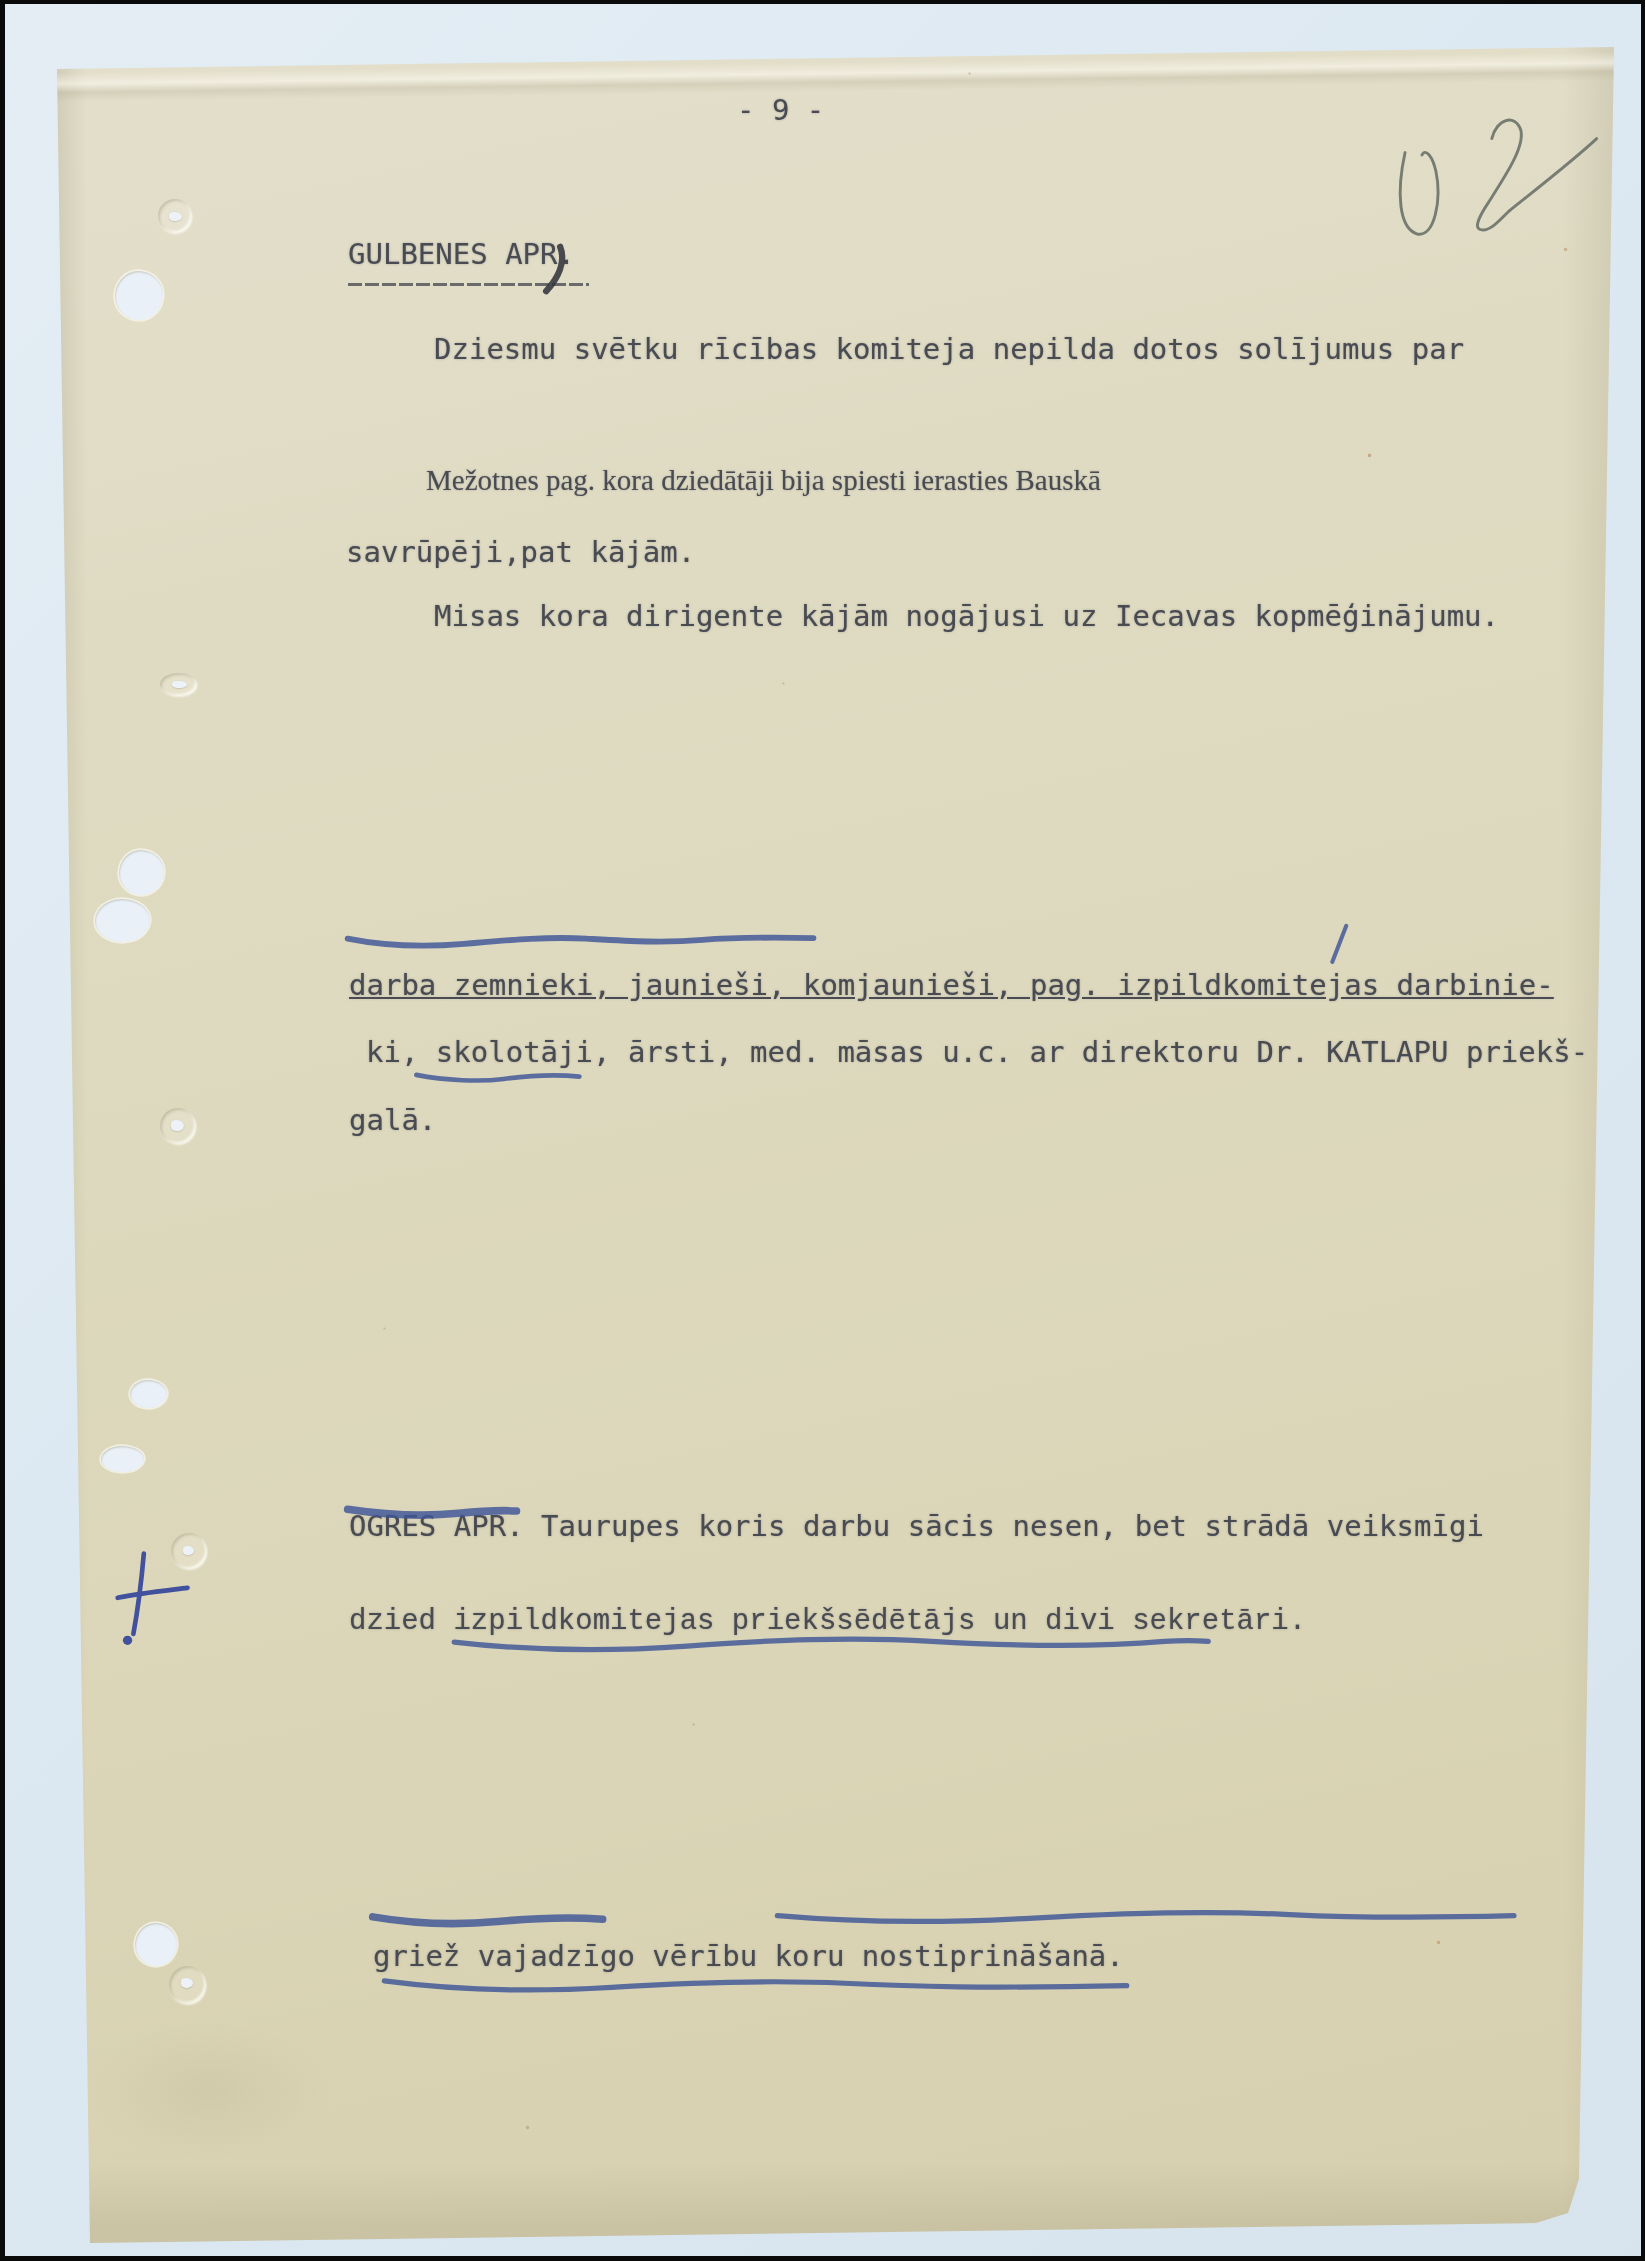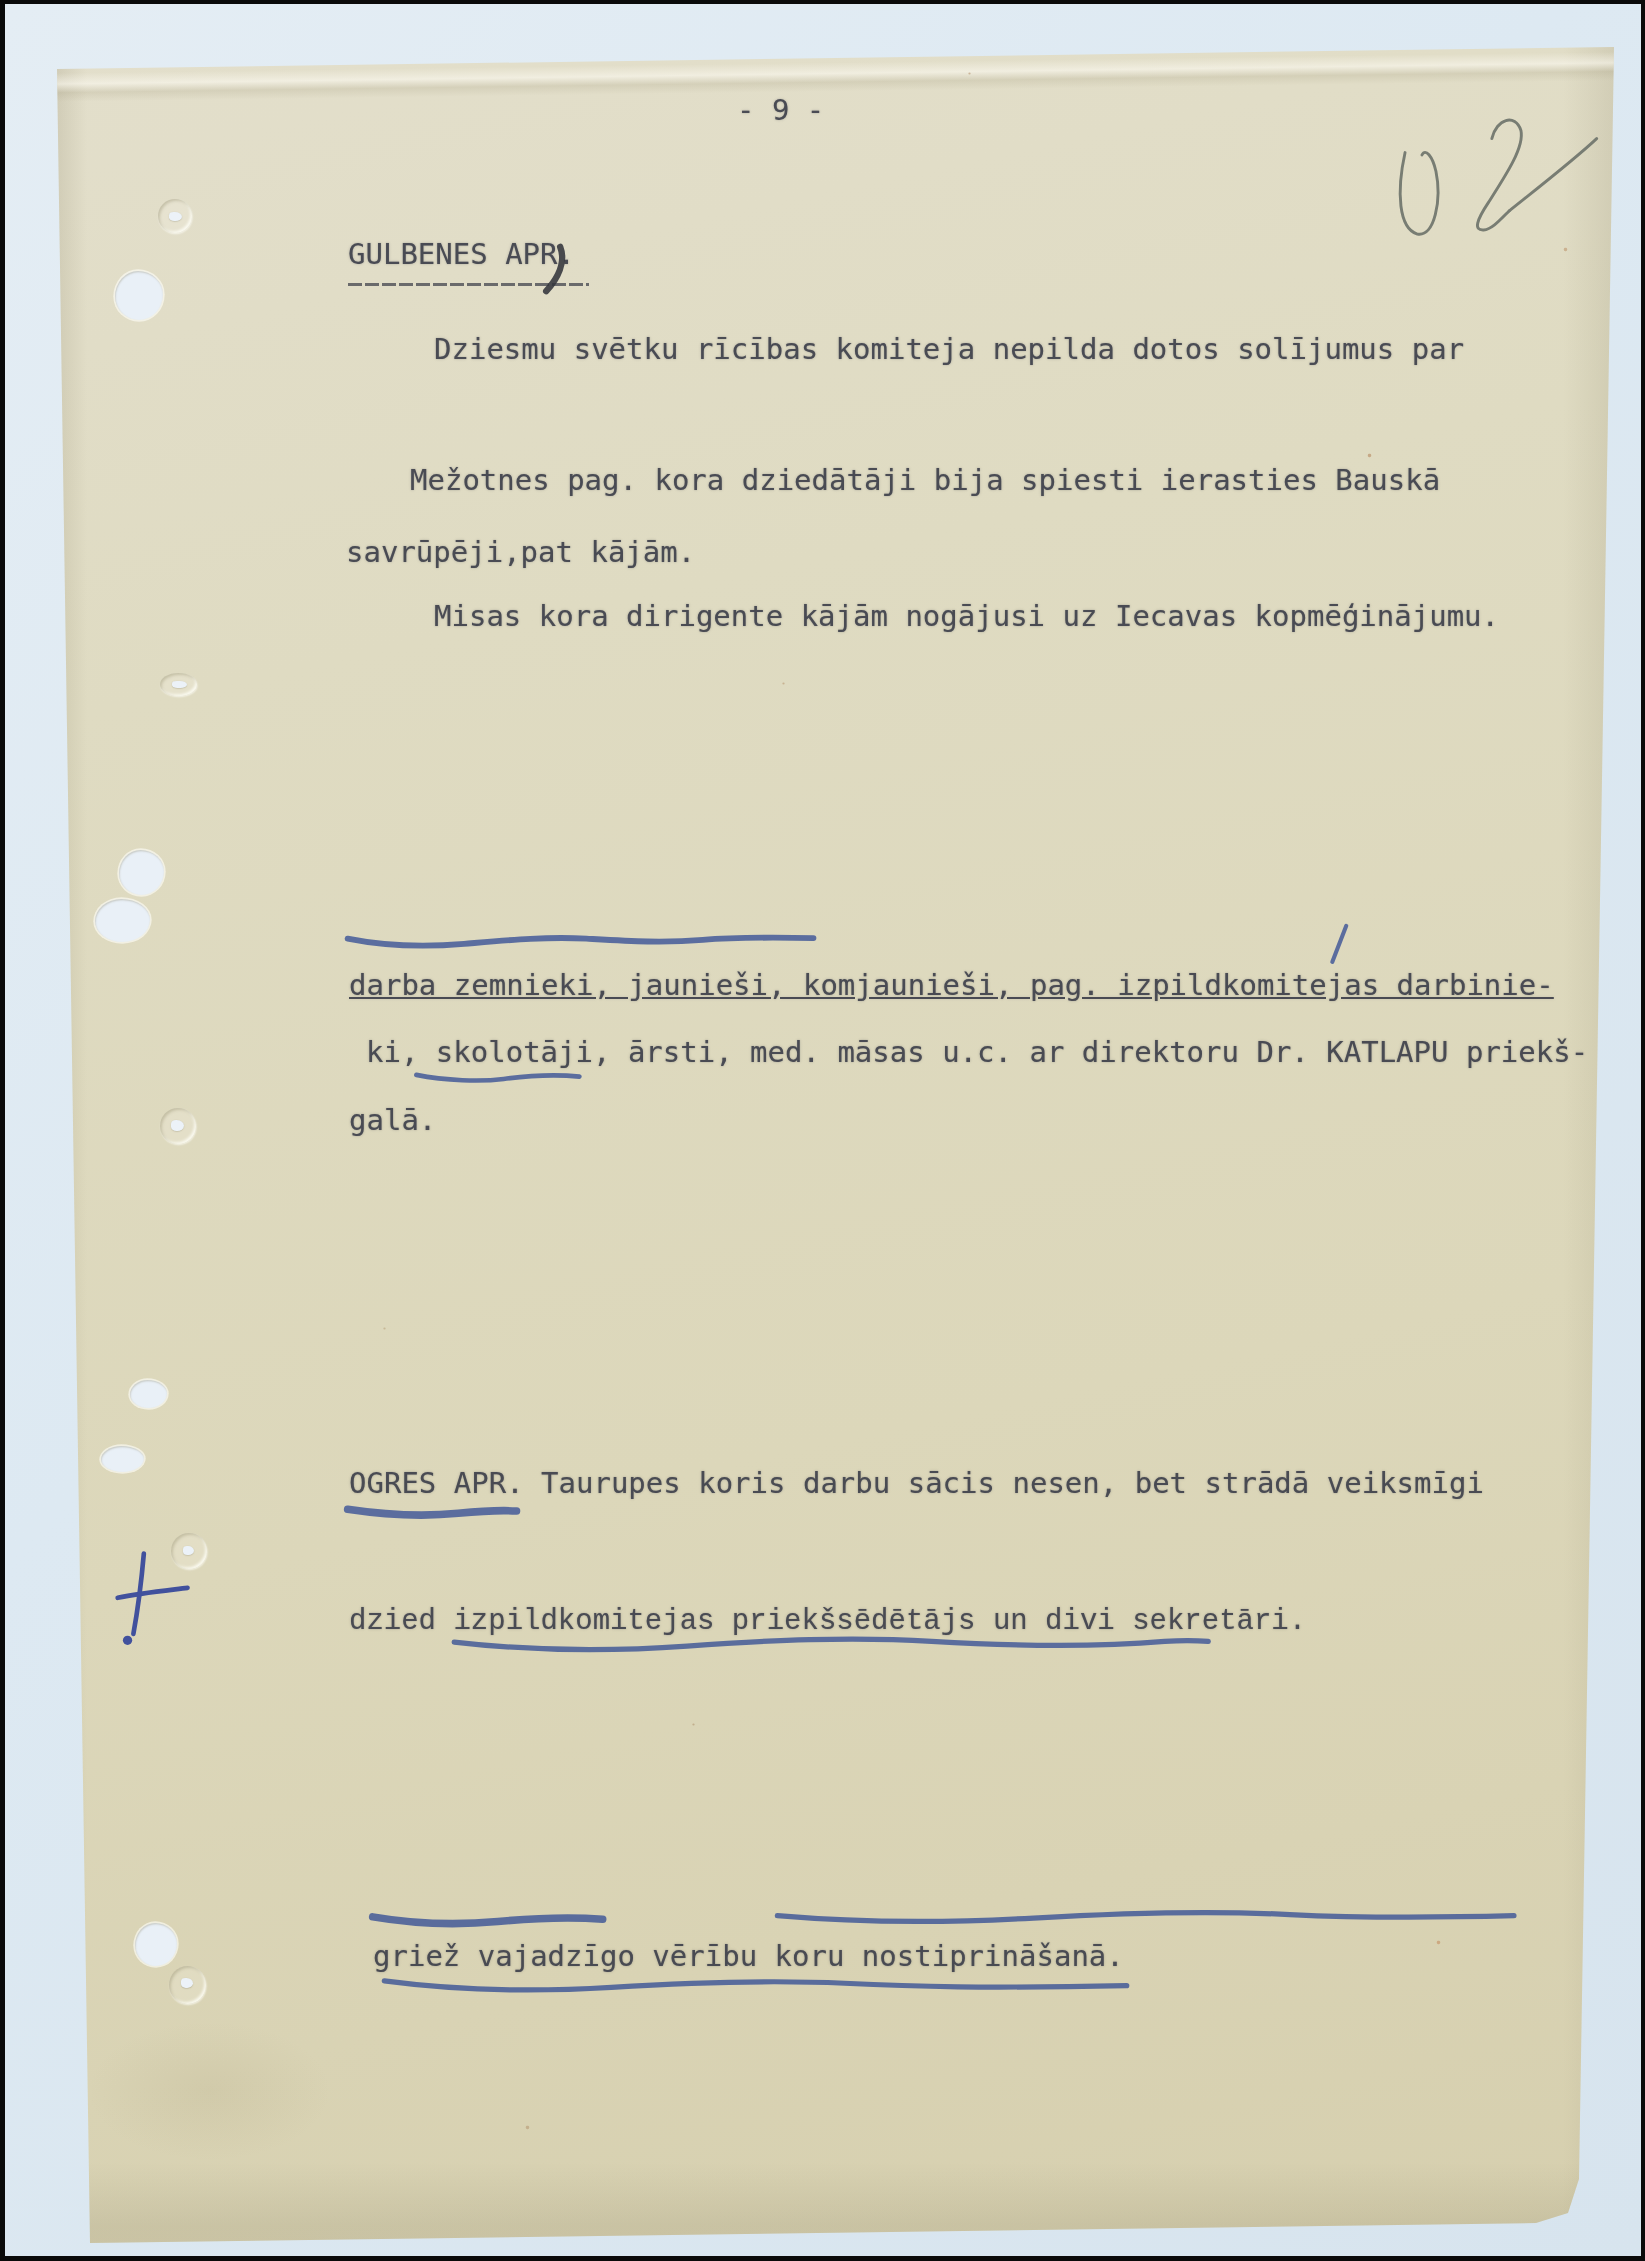--- a/index.html
+++ b/index.html
@@ -56,28 +56,28 @@
     letter-spacing:0;
   }
   .l-pageno{left:737px;top:96px;}
   .l-heading{left:348px;top:240px;}
   .hl-underline{
     position:absolute;left:348px;top:283px;width:241px;height:2.9px;
     background:repeating-linear-gradient(90deg,rgba(60,62,72,.72) 0 14px,rgba(60,62,72,0) 14px 17px);
   }
   .l-p1l1{left:434px;top:335px;}
   .l-p1l2{left:346px;top:402px;}
-  .l-p2l1{left:410px;top:466px;}
+  .l-p2l1{left:426px;top:466px;font-family:Liberation Serif, serif;}
   .l-p2l2{left:346px;top:538px;}
   .l-p3l1{left:434px;top:602px;}
   .l-t1{left:349px;top:904px;}
   .l-t2{left:349px;top:971px;text-decoration:underline;}
   .l-t3{left:366px;top:1038px;}
   .l-t4{left:349px;top:1106px;}
-  .l-o1{left:349px;top:1469px;}
+  .l-o1{left:349px;top:1512px;}
   .l-o2{left:349px;top:1541px;}
   .l-o3{left:349px;top:1607px;font-family:Liberation Mono, monospace;}
   .l-g1{left:373px;top:1877px;}
   .l-g2{left:373px;top:1942px;}
   
   .hole{position:absolute;}
   .hole.through{
     border-radius:48% 52% 50% 50%/52% 48% 52% 48%;
     background:#e9f0f7;
     box-shadow:0 0 0 1.7px rgba(252,252,246,.65), inset 0.6px 1.2px 1.7px rgba(128,122,92,.30);

